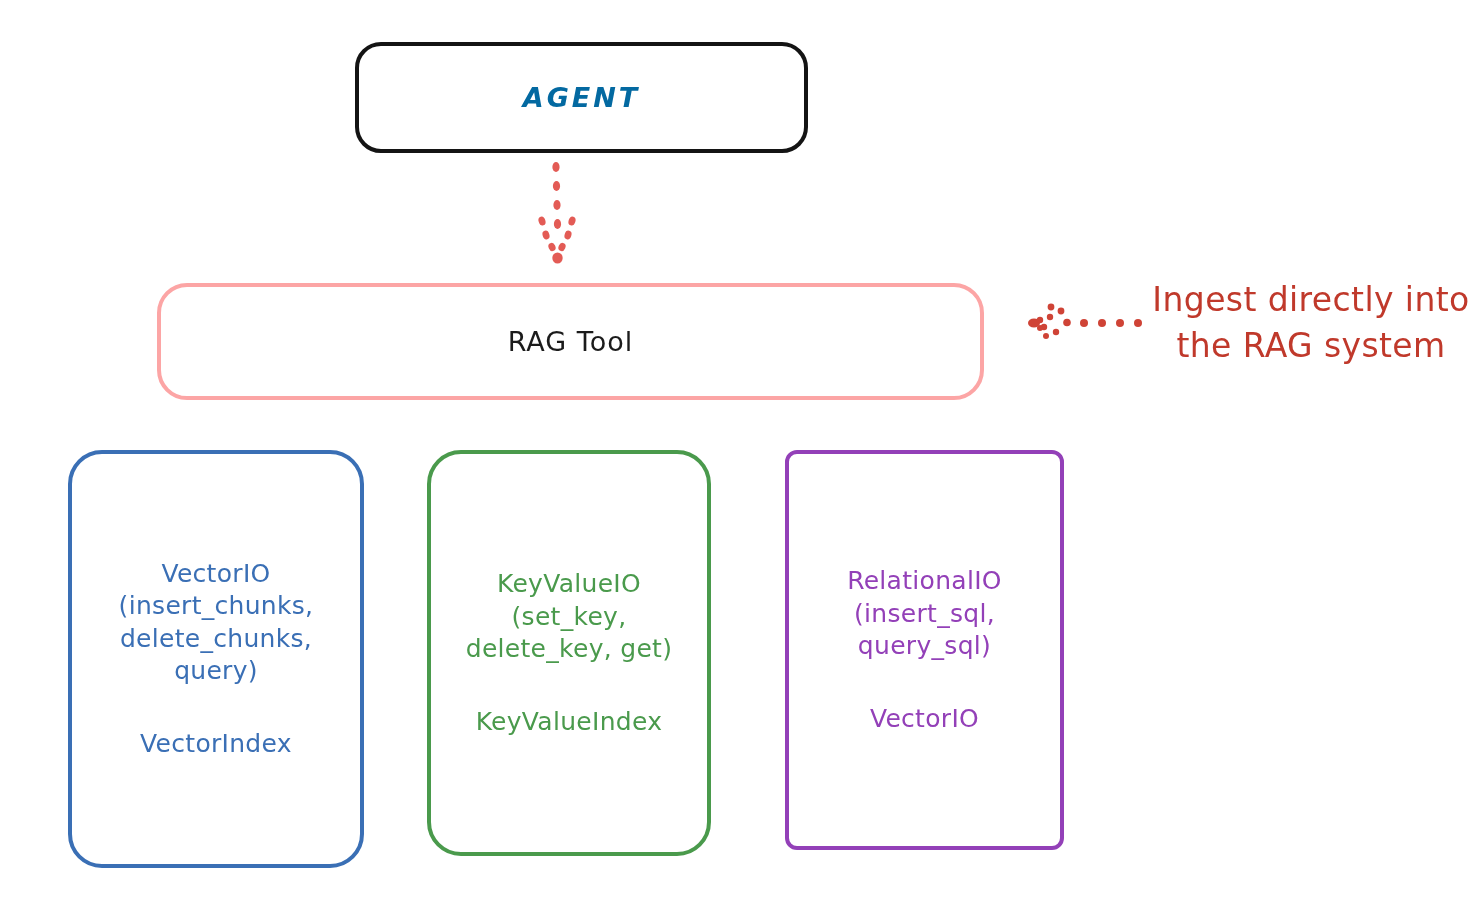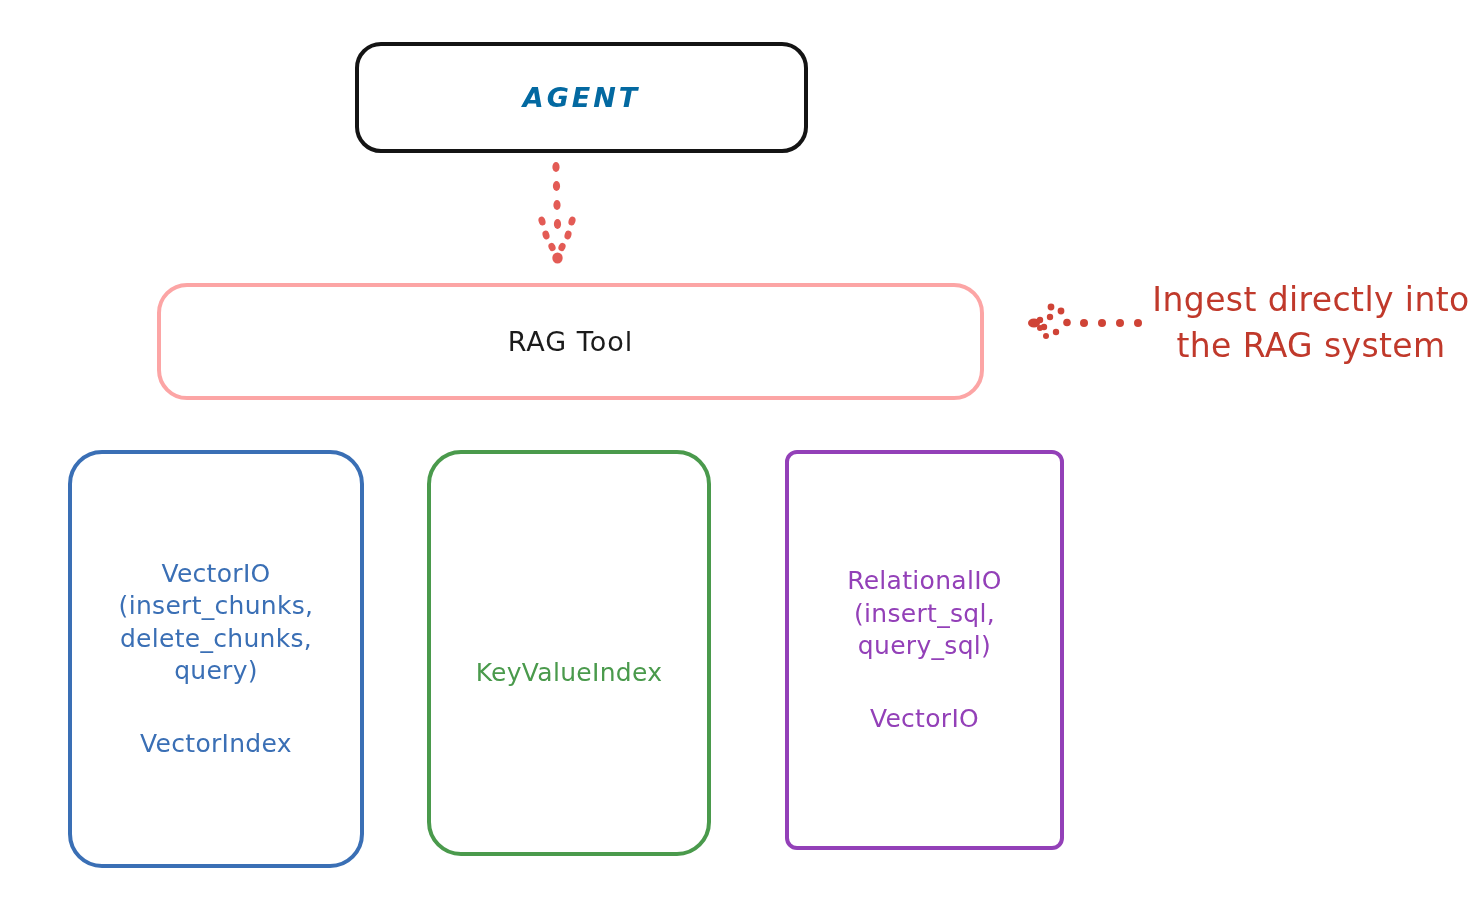--- a/index.html
+++ b/index.html
@@ -209,20 +209,23 @@
 
   <div class="node provider" id="node-vectorio">
     <span class="api-label">VectorIO
 (insert_chunks,
 delete_chunks,
 query)</span>
     <span class="index-label">VectorIndex</span>
   </div>
 
   <div class="node provider" id="node-keyvalueio">
+    <span class="api-label">KeyValueIO
+(set_key,
+delete_key, get)</span>
     <span class="index-label">KeyValueIndex</span>
   </div>
 
   <div class="node provider" id="node-relationalio">
     <span class="api-label">RelationalIO
 (insert_sql,
 query_sql)</span>
     <span class="index-label">VectorIO</span>
   </div>
 

